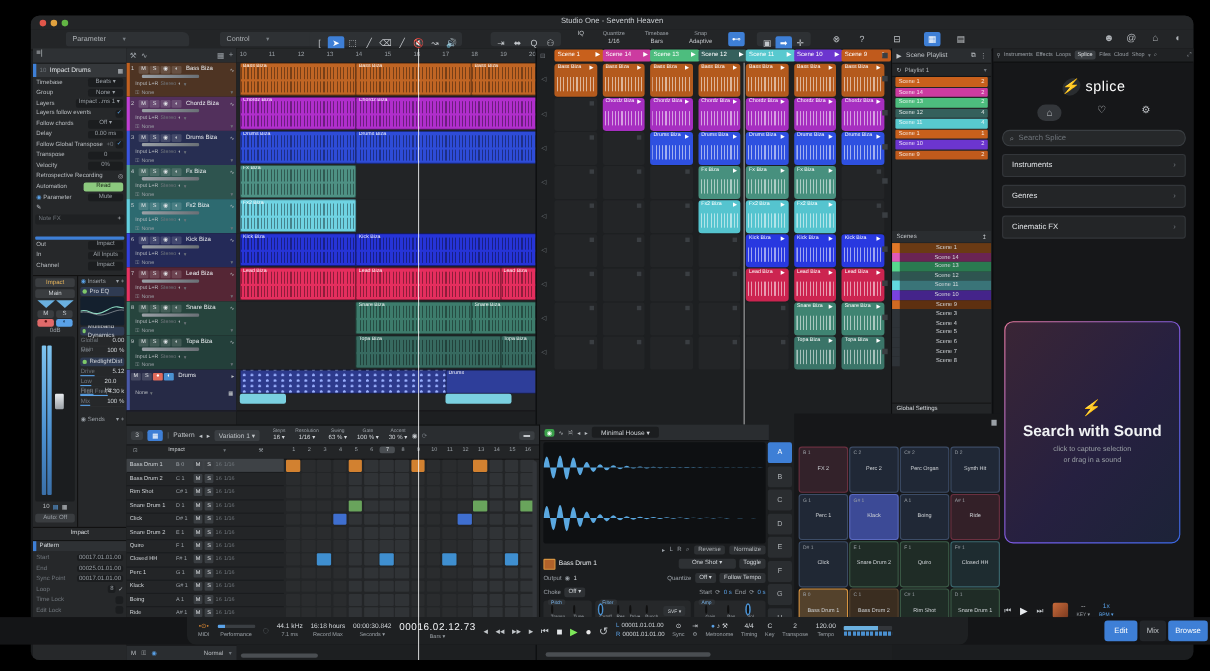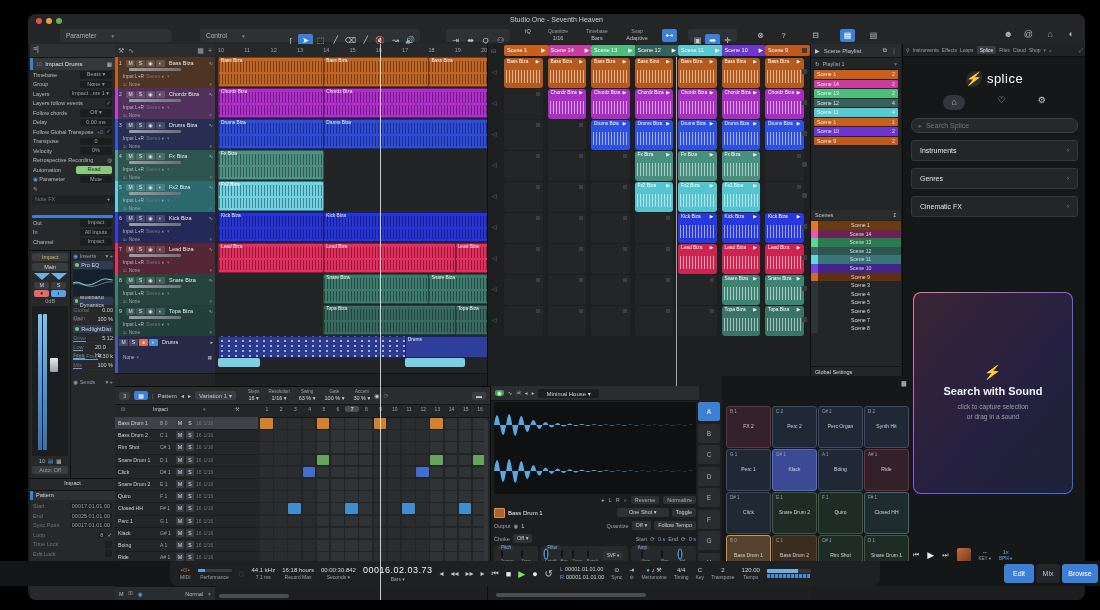--- a/index.html
+++ b/index.html
@@ -111,21 +111,21 @@
   #sp-tabs .t.on{background:#3a3e42;color:#e2e5e8;border-radius:2px;padding:1px 3px;}
   #sp-logo{margin-top:14px;text-align:center;color:#fff;font-size:13px;letter-spacing:.5px;}
   #sp-logo .bolt{display:inline-block;transform:skewX(-12deg);color:#fff;background:#2a2d30;border-radius:50%;width:16px;height:16px;line-height:16px;margin-right:5px;}
   #sp-icons{display:flex;justify-content:space-around;padding:8px 24px 0 24px;font-size:9px;color:#c2c6ca;}
   #sp-icons .home{background:#33363a;border-radius:8px;width:22px;height:15px;text-align:center;line-height:15px;}
   #sp-search{margin:8px 8px 0 8px;height:13px;background:#26282a;border:1px solid #3a3e42;border-radius:7px;display:flex;align-items:center;gap:4px;padding:0 6px;color:#9aa0a6;font-size:7px;}
   .sp-card{margin:7px 8px 0 8px;height:19px;background:#232527;border:1px solid #33363a;border-radius:3px;display:flex;justify-content:space-between;align-items:center;padding:0 8px;font-size:7px;color:#e2e5e8;}
   #sws{position:absolute;left:10px;top:248px;width:158px;height:200px;border-radius:8px;padding:1px;background:linear-gradient(130deg,#e87aa0,#7a5ae8 55%,#3a6ae8);}
   #sws-in{width:100%;height:100%;border-radius:7px;background:linear-gradient(130deg,#3a2535 0%,#262040 55%,#1c2338 100%);display:flex;flex-direction:column;align-items:center;justify-content:center;gap:5px;}
   #sws .bolt2{font-size:14px;color:#8a7af0;transform:skewX(-10deg);}
-  #sws .t1{color:#f0f2f4;font-size:11px;font-weight:bold;}
+  #sws .t1{color:#f0f2f4;font-size:14px;font-weight:bold;}
   #sws .t2{color:#9aa0a6;font-size:6.5px;text-align:center;line-height:1.5;}
   #sp-player{position:absolute;left:0;bottom:6px;width:100%;height:22px;display:flex;align-items:center;gap:8px;padding:0 10px;font-size:7px;color:#c2c6ca;}
   #sp-thumb{width:14px;height:14px;border-radius:2px;background:linear-gradient(135deg,#c86a3a,#7a3a20);}
   .keybpm{font-size:4.5px;color:#9aa0a6;text-align:center;line-height:1.2;}
   .keybpm b{display:block;font-size:6px;color:#c2c6ca;font-weight:normal;}
   .keybpm.blue b,.keybpm.blue{color:#5aa2e8;}
   
   #pattern-ed{left:87px;top:372px;width:375px;height:188px;background:#232527;border-top:1px solid #0c0d0e;}
   #pe-head{height:17px;background:#2a2d30;border-bottom:1px solid #141516;display:flex;align-items:center;gap:4px;padding:0 4px;font-size:6px;color:#c2c6ca;}
   .pe-btn{background:#3a3e42;border-radius:2px;padding:1px 4px;}
@@ -1830,21 +1830,21 @@
 </div>
 
 <div id="transport">
   <div id="tr-center">
     <span class="tr-q"><b style="color:#d08030">•⊙•</b><span>MIDI</span></span>
     <span class="tr-q"><b><span style="display:inline-block;width:34px;height:3px;background:linear-gradient(90deg,#5aa2e8 20%,#3a3e42 20%);border-radius:1px"></span></b><span>Performance</span></span>
     <span style="font-size:10px;color:#70767c">◌</span>
     <span class="tr-q"><b>44.1 kHz</b><span>7.1 ms</span></span>
     <span class="tr-q"><b>16:18 hours</b><span>Record Max</span></span>
     <span class="tr-q"><b>00:00:30.842</b><span><span>Seconds</span> ▾</span></span>
-    <span class="tr-q"><b class="big">00016.02.03.73</b><span><span>Bars</span> ▾</span></span>
+    <span class="tr-q"><b class="big">00016.02.12.73</b><span><span>Bars</span> ▾</span></span>
     <span class="tr-btn">◂</span>
     <span class="tr-btn">◂◂</span>
     <span class="tr-btn">▸▸</span>
     <span class="tr-btn">▸</span>
     <span class="tr-btn">⏮</span>
     <span class="tr-btn stop">■</span>
     <span class="tr-btn play">▶</span>
     <span class="tr-btn rec">●</span>
     <span class="tr-btn" style="font-size:10px">↺</span>
     <span class="lr"><span class="lab">L</span><span>00001.01.01.00</span><br><span class="lab">R</span><span>00001.01.01.00</span></span>

